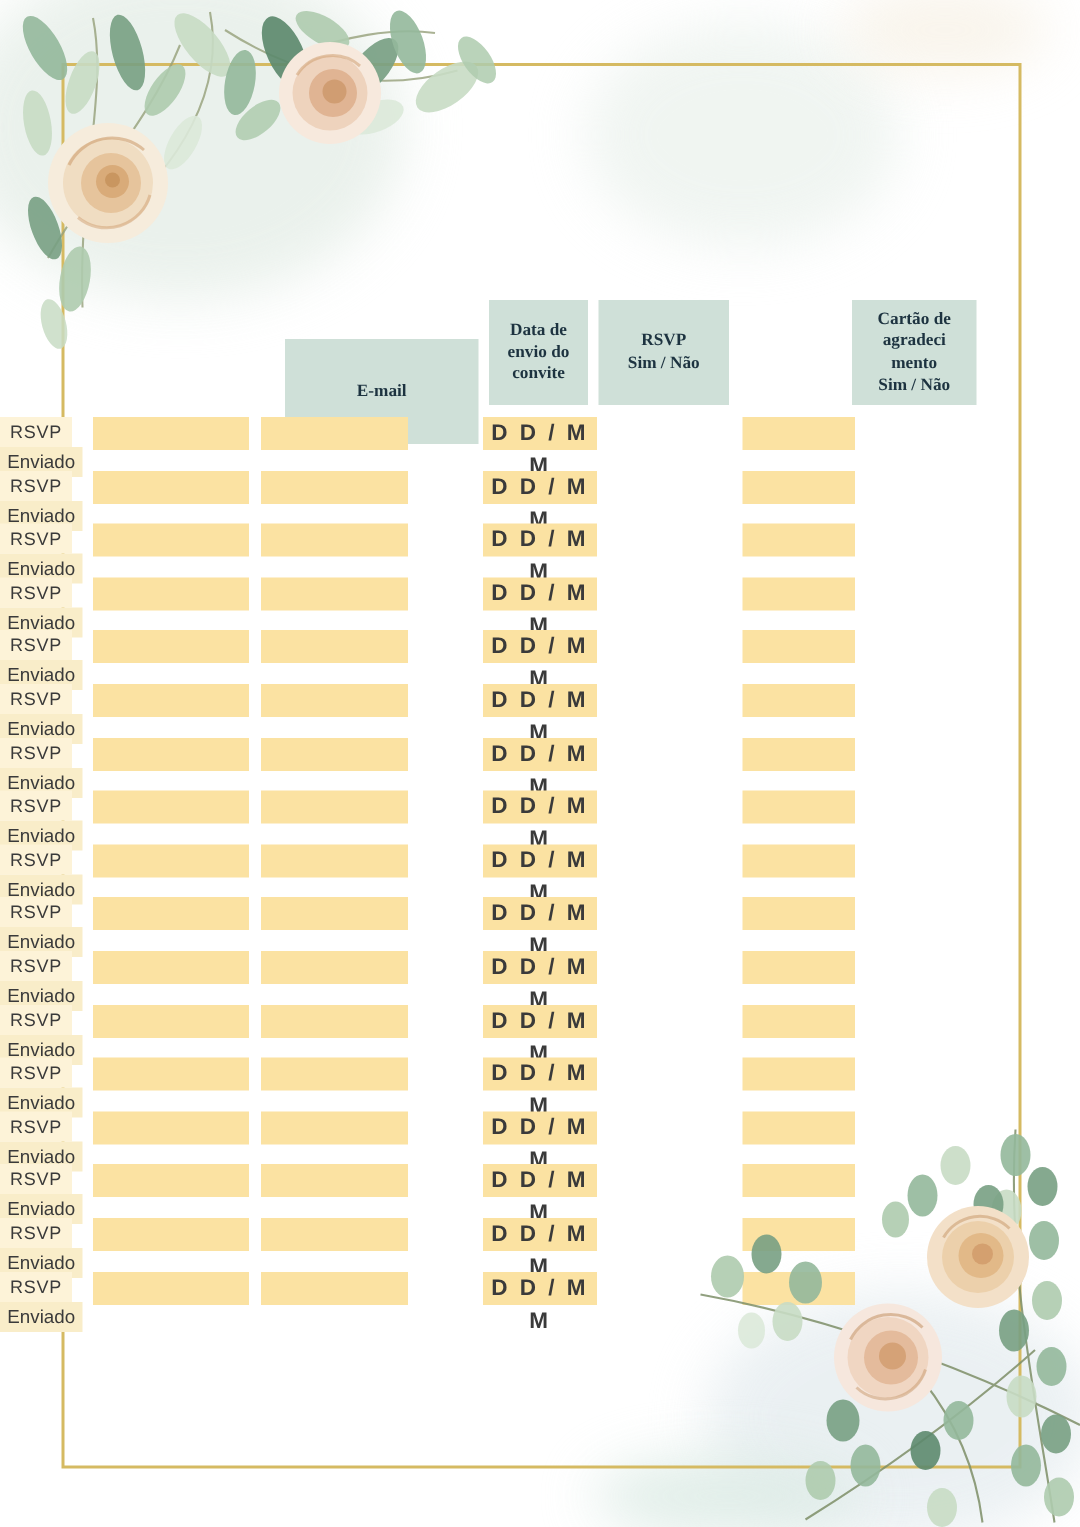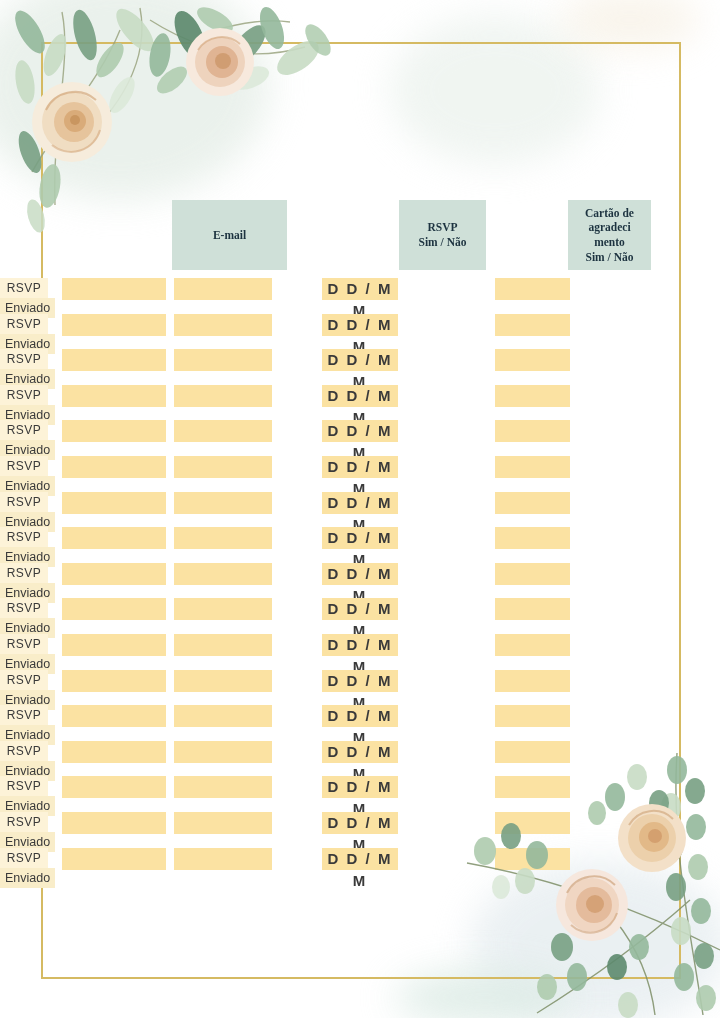--- a/index.html
+++ b/index.html
@@ -21,21 +21,21 @@
          text-align:center;font-size:33px;font-weight:bold;font-style:italic;
          color:var(--title_text,#2e3a37);z-index:4;white-space:nowrap;}
 
   
   .thead{position:absolute;left:0;top:200px;height:70px;width:720px;z-index:2;}
   .th{position:absolute;top:0;height:70px;background:var(--header_bg,#cfe0d8);
       display:flex;align-items:center;justify-content:center;text-align:center;
       font-weight:bold;font-size:11.5px;line-height:1.28;color:var(--header_text,#1d3340);
       white-space:pre-line;}
   .th.h0{left:60px;width:123px;}
-  .th.h1{left:172px;width:115px;}
+  .th.h1{left:190px;width:129px;margin-top:26px;}
   .th.h2{left:326px;width:66px;}
   .th.h3{left:399px;width:87px;}
   .th.h4{left:493px;width:84px;}
   .th.h5{left:568px;width:83px;}
 
   
   .rows{position:absolute;left:0;top:278px;width:720px;z-index:2;}
   .row{position:relative;height:22px;margin-bottom:13.6px;}
   .cell{position:absolute;top:0;height:22px;background:var(--field_yellow,#fbe2a2);}
   .c-name{left:62px;width:104px;}
@@ -166,20 +166,23 @@
       <circle cx="169" cy="190" r="18" fill="#e4bb9c"></circle>
       <circle cx="170" cy="189" r="9" fill="#d5a277"></circle>
       <path d="M142,178 A30,30 0 0 1 190,170" stroke="#c89a6e" fill="none" stroke-width="2" opacity=".6"></path>
       <path d="M146,210 A28,28 0 0 0 192,198" stroke="#c89a6e" fill="none" stroke-width="2" opacity=".5"></path>
     </g>
   </svg>
 
 
   <div class="thead">
     <div class="th h1">E-mail</div>
+    <div class="th h2">Data de
+envio do
+convite</div>
     <div class="th h3">RSVP
 Sim / Não</div>
     <div class="th h5">Cartão de
 agradeci
 mento
 Sim / Não</div>
   </div>
 
   <div class="rows" id="rows">
     <div class="row">

